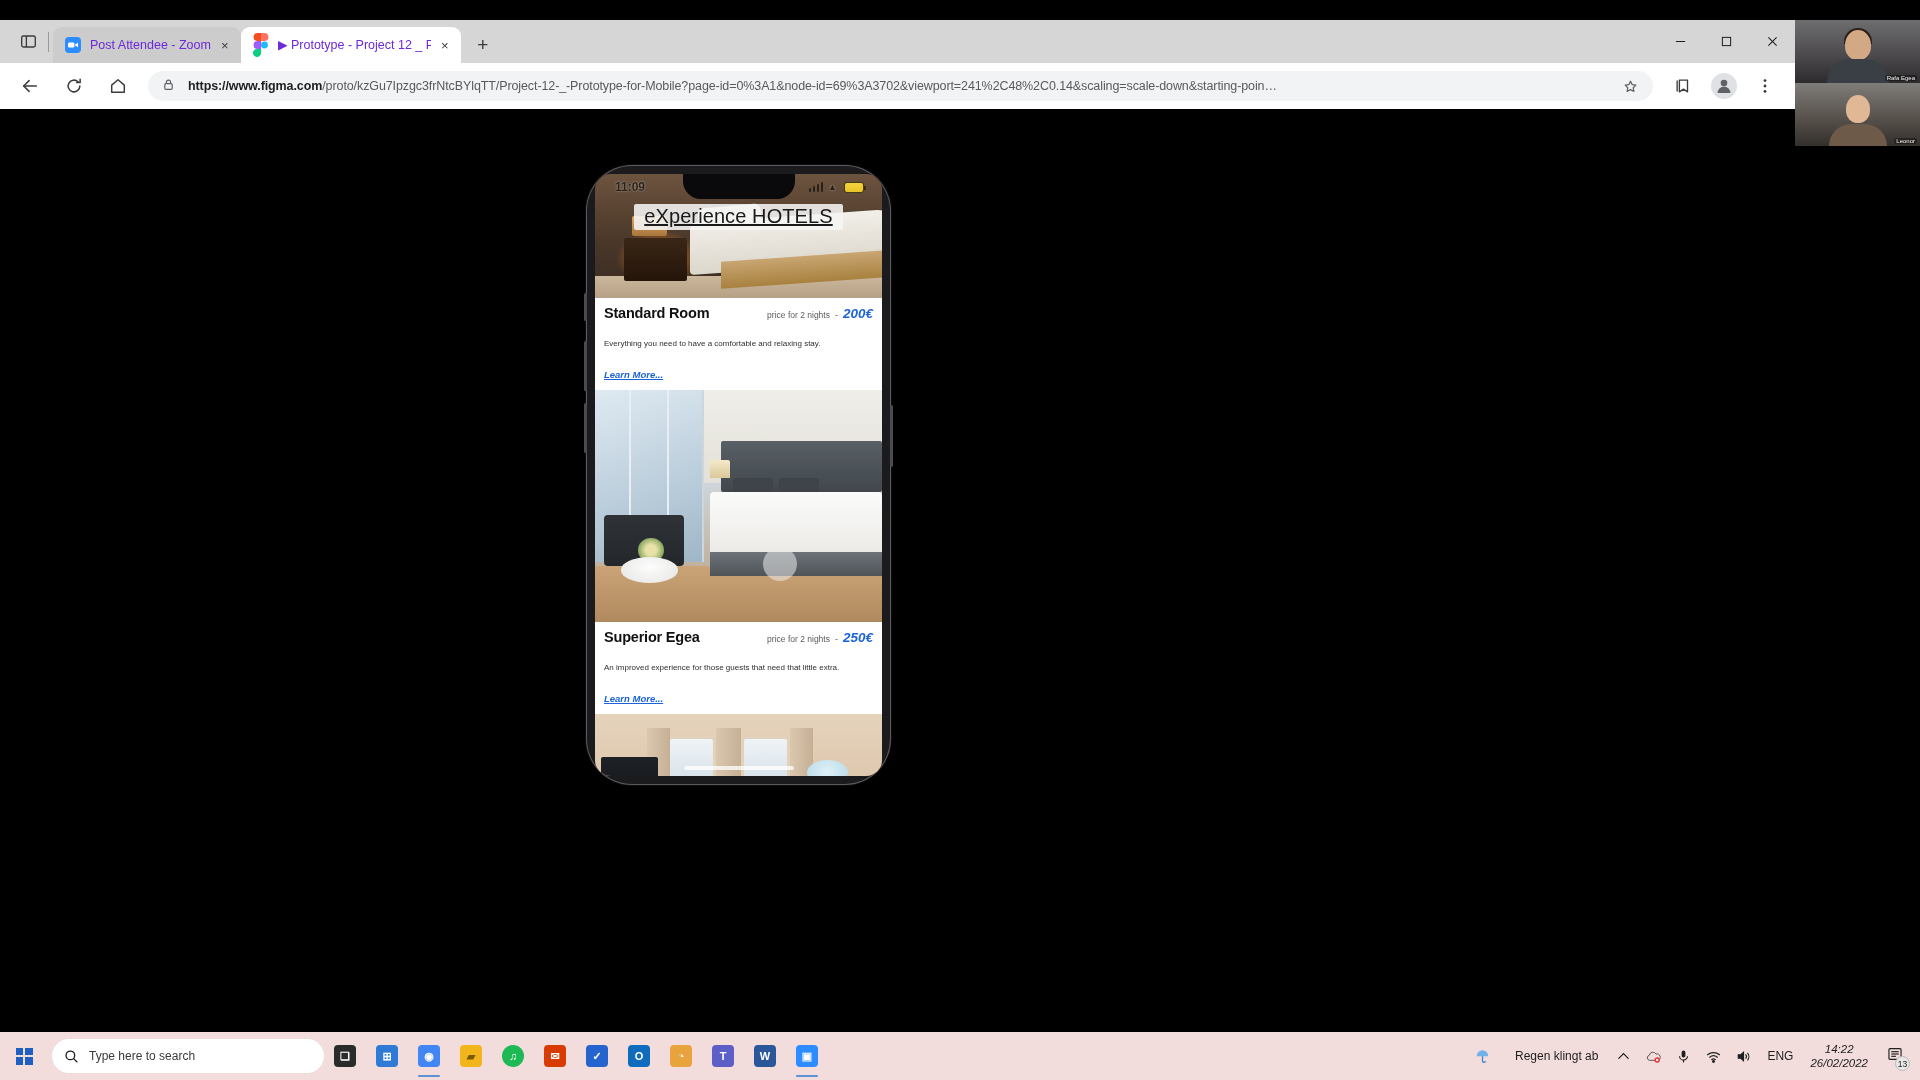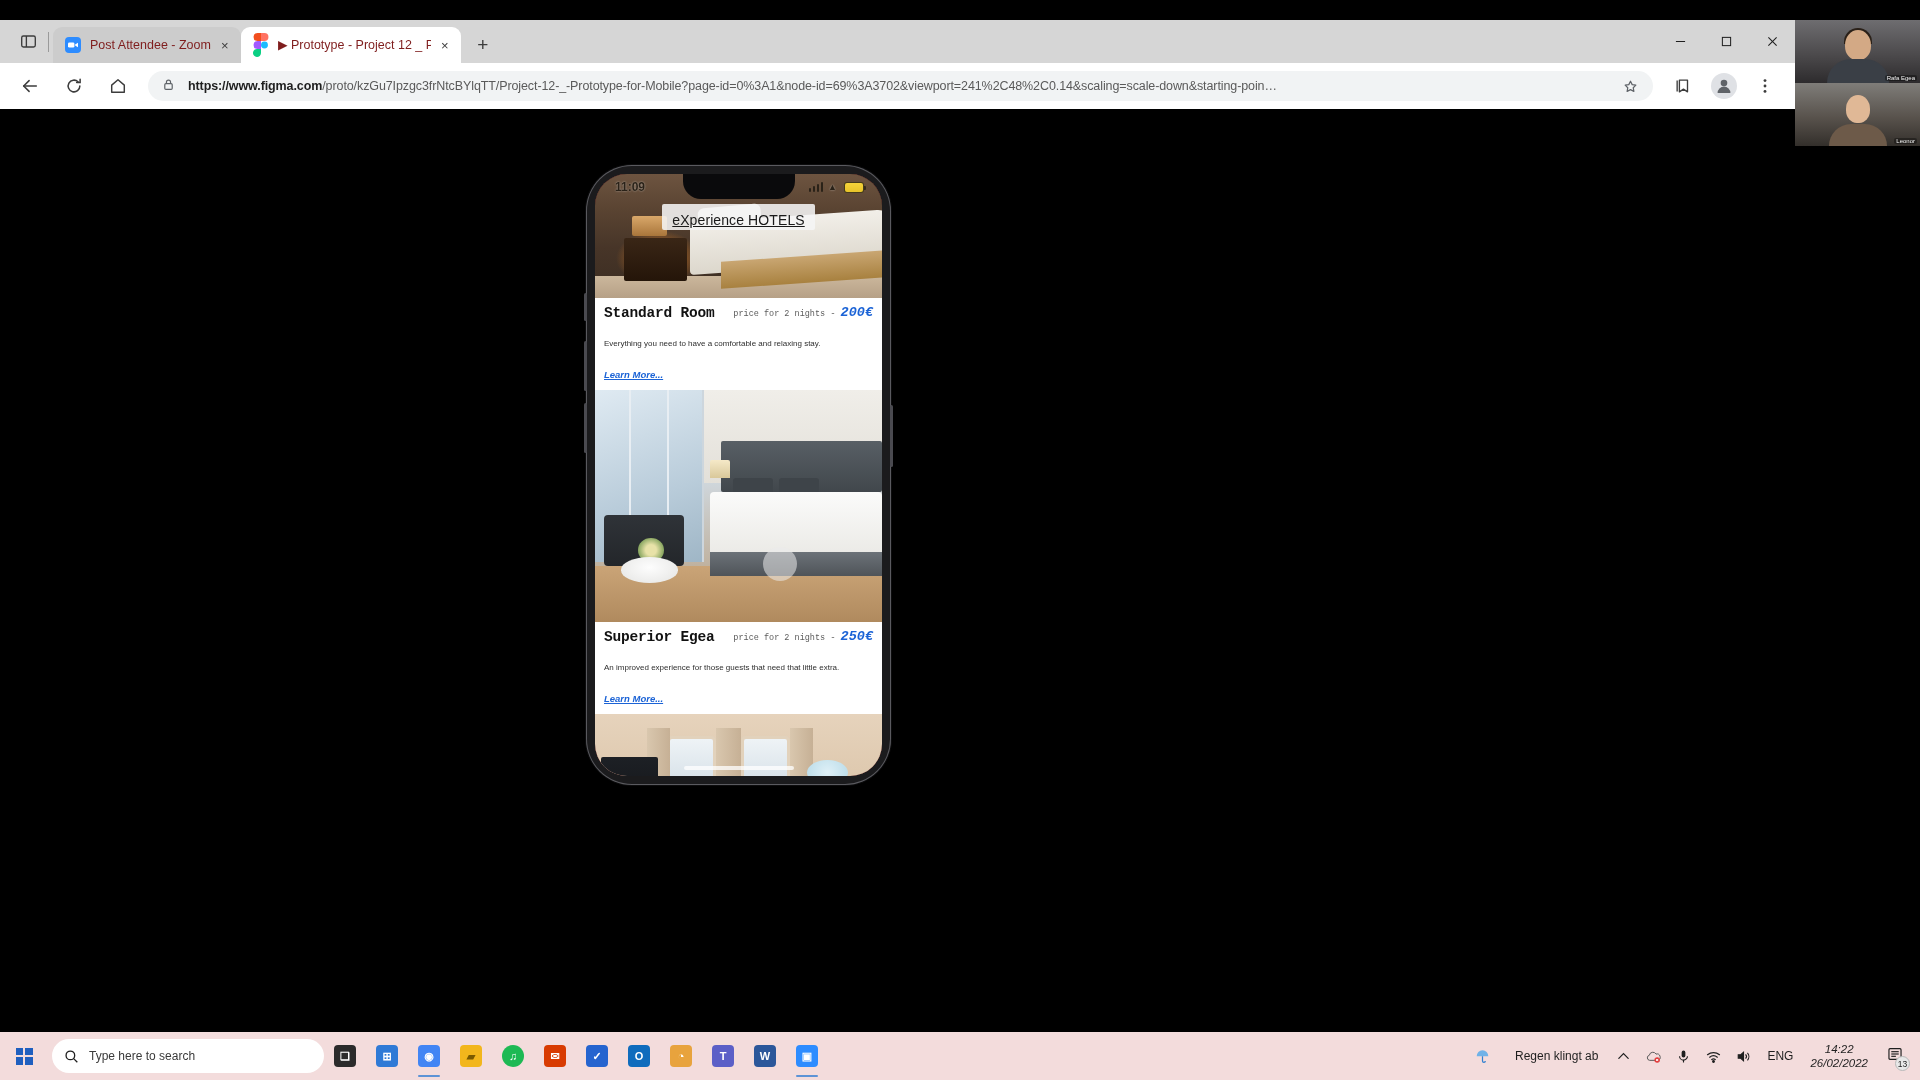--- a/index.html
+++ b/index.html
@@ -45,21 +45,21 @@
     max-width: 220px;
   }
   .tab.inactive { background: #cccccc; }
   .tab.active { background: #ffffff; }
   .tab-favicon {
     width: 16px; height: 16px; flex: none;
     margin-right: 9px;
     display: flex; align-items: center; justify-content: center;
   }
   .tab-title {
-    font-size: 12.5px; color: #7f1d1d;
+    font-size: 12.5px; color: #6d28d9;
     white-space: nowrap; overflow: hidden;
     flex: 1;
     line-height: 16px;
   }
   .tab-close {
     width: 20px; height: 20px; flex: none;
     margin-left: 4px;
     display: flex; align-items: center; justify-content: center;
     font-size: 13px; color: #3c3c3c;
     border-radius: 50%;
@@ -159,21 +159,21 @@
     position: absolute; left: -2px;
     width: 3px; background: #4a4a50; border-radius: 2px;
   }
   .btn-left-a { top: 128px; height: 28px; }
   .btn-left-b { top: 176px; height: 50px; }
   .btn-left-c { top: 238px; height: 50px; }
 
   #screen {
     position: relative;
     width: 100%; height: 100%;
-    border-radius: 32px;
+    border-radius: 16px;
     overflow: hidden;
     background: #ef4444;
   }
   
   #notch {
     position: absolute; left: 50%; top: 0;
     transform: translateX(-50%);
     width: 112px; height: 25px;
     background: #0a0a0c;
     border-radius: 0 0 18px 18px;
@@ -216,25 +216,25 @@
     position: absolute; inset: 0;
     overflow: hidden;
     background: #0b0b0d;
   }
   #brandbar {
     position: absolute; left: 0; right: 0; top: 30px;
     z-index: 25;
     display: flex; justify-content: center;
   }
   #brandbar span {
-    font-size: 14px;
+    font-size: 20px;
     color: #1a1a1a;
     text-decoration: underline;
     background: rgba(245,245,245,.88);
-    padding: 8px 10px 2px;
+    padding: 1px 10px 2px;
     border-radius: 2px;
     letter-spacing: .1px;
   }
 
   .room-photo { width: 100%; display: block; position: relative; overflow: hidden; }
   .room-photo .ph-inner { position: absolute; inset: 0; }
 
   
   .photo1 { height: 124px; background:
       radial-gradient(ellipse 60px 40px at 22% 68%, rgba(255,140,30,.85), rgba(255,120,20,0) 70%),
@@ -315,21 +315,21 @@
       background: linear-gradient(180deg,#3b3d41,#24262a); border-radius:4px; }
 
   
   .room-card {
     position: relative;
     background: #ffffff;
     padding: 7px 9px 8px 9px;
     z-index: 12;
   }
   .card-row1 {
-    display: flex; align-items: flex-start; justify-content: space-between; font-family: Liberation Mono, monospace;
+    display: flex; align-items: center; justify-content: space-between;
   }
   .room-name { font-size: 14.5px; font-weight: bold; color: #111; letter-spacing: -.2px; }
   .price-wrap { display: flex; align-items: baseline; gap: 5px; }
   .price-label { font-size: 8.5px; color: #5b5b5b; }
   .price-dash { font-size: 9px; color: #5b5b5b; }
   .price-value { font-size: 13.5px; font-weight: bold; font-style: italic; color: #1b63d6; }
   .room-desc { font-size: 8px; color: #2e2e2e; margin-top: 18px; line-height: 1.25; }
   .learn-more {
     font-size: 9.5px; font-weight: bold; font-style: italic;
     color: #1b63d6; text-decoration: underline; margin-top: 20px;

